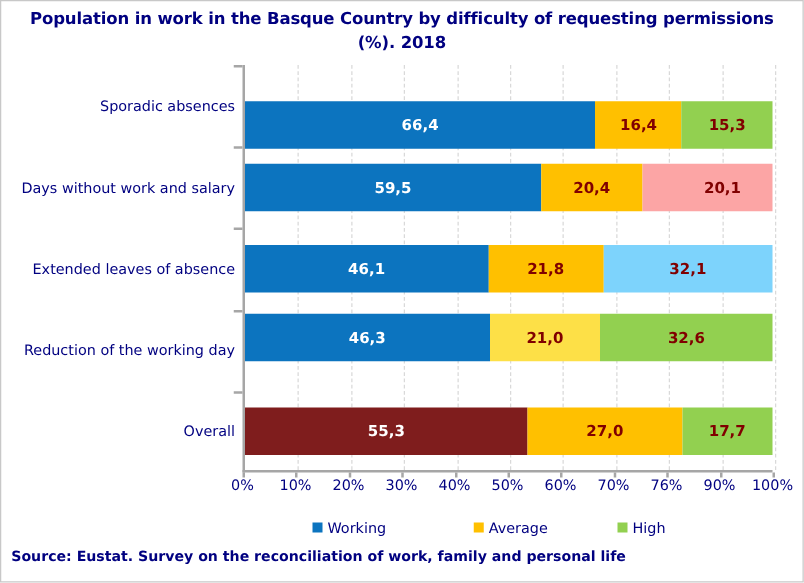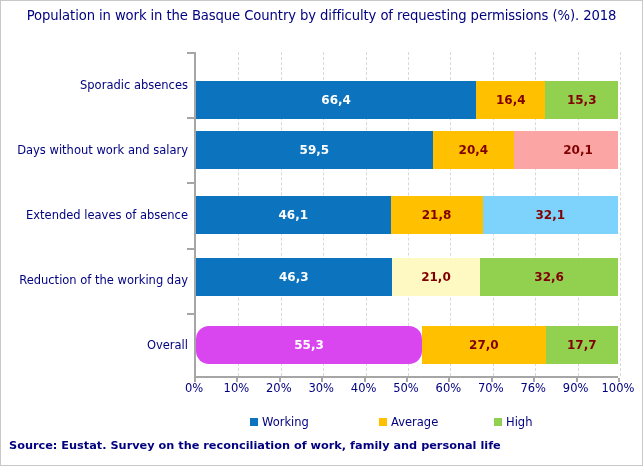--- a/index.html
+++ b/index.html
@@ -23,21 +23,21 @@
   }
   
   .chart-title {
     position: absolute;
     left: 20px;
     top: 5px;
     width: 601px;
     text-align: center;
     color: #000080;
     font-size: 13.2px;
-    font-weight: normal;
+    font-weight: bold;
     line-height: 19px;
     letter-spacing: -0.1px;
   }
   
   .plot-area {
     position: absolute;
     left: 193px;
     top: 51px;
     width: 424px;
     height: 326px;
@@ -187,27 +187,27 @@
         <div class="bar-row" style="top: 78.8px;">
           <div class="seg seg-working" style="width: 252.28px; background: rgb(12, 116, 191); color: rgb(255, 255, 255);">59,5</div>
           <div class="seg seg-average" style="width: 86.496px; background: rgb(255, 192, 0); color: rgb(128, 0, 0);">20,4</div>
           <div class="seg seg-high" style="width: 85.224px; background: #fca5a5; color: rgb(128, 0, 0); padding-left: 24px;">20,1</div>
         </div>
         <div class="bar-row" style="top: 144px;">
           <div class="seg seg-working" style="width: 195.464px; background: rgb(12, 116, 191); color: rgb(255, 255, 255);">46,1</div>
           <div class="seg seg-average" style="width: 92.432px; background: rgb(255, 192, 0); color: rgb(128, 0, 0);">21,8</div>
           <div class="seg seg-high" style="width: 136.104px; background: #7dd3fc; color: rgb(128, 0, 0);">32,1</div>
         </div>
-        <div class="bar-row" style="top: 206px;">
+        <div class="bar-row" style="top: 199px;">
           <div class="seg seg-working" style="width: 196.312px; background: rgb(12, 116, 191); color: rgb(255, 255, 255);">46,3</div>
-          <div class="seg seg-average" style="width: 89.04px; background: #fef9c3; color: rgb(128, 0, 0);">21,0</div>
+          <div class="seg seg-average" style="width: 89.04px; background: #fde047; color: rgb(128, 0, 0);">21,0</div>
           <div class="seg seg-high" style="width: 138.224px; background: rgb(146, 208, 80); color: rgb(128, 0, 0);">32,6</div>
         </div>
         <div class="bar-row" style="top: 274.4px;">
-          <div class="seg seg-working" style="width: 234.472px; background: #d946ef; color: rgb(255, 255, 255); border-radius: 13px;">55,3</div>
+          <div class="seg seg-working" style="width: 234.472px; background: #7f1d1d; color: rgb(255, 255, 255);">55,3</div>
           <div class="seg seg-average" style="width: 128px; background: rgb(255, 192, 0); color: rgb(128, 0, 0);">27,0</div>
           <div class="seg seg-high" style="width: 75.048px; background: rgb(146, 208, 80); color: rgb(128, 0, 0);">17,7</div>
         </div>
       </div>
   </div>
 
   <div class="ycats">
       <div class="ycat" style="top: 76.6px;">Sporadic absences</div>
       <div class="ycat" style="top: 141.8px;">Days without work and salary</div>
       <div class="ytick" style="top: 116.2px;"></div>

